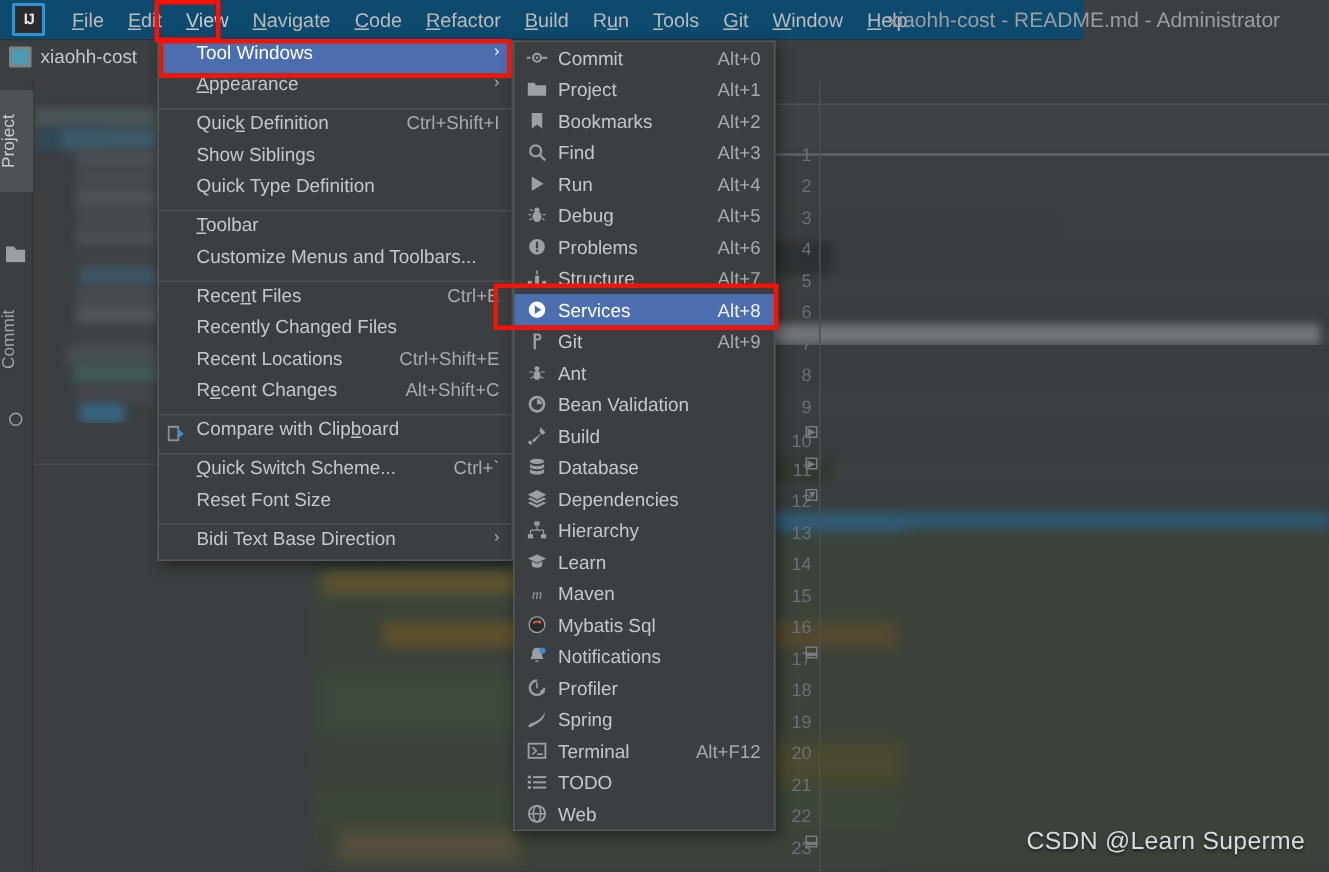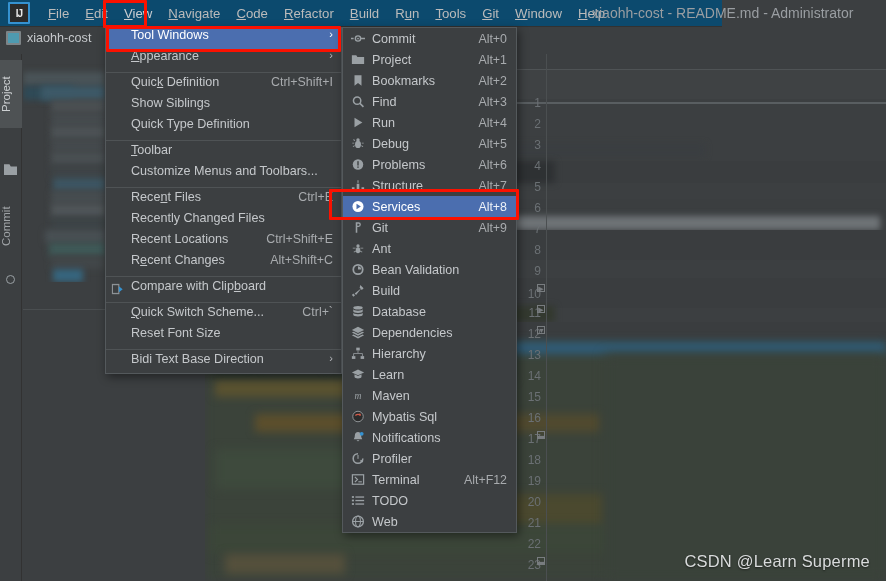--- a/index.html
+++ b/index.html
@@ -683,20 +683,28 @@
             <path d="M8 1.6a6.4 6.4 0 1 0 6.4 6.4h-1.8A4.6 4.6 0 1 1 8 3.4z"></path>
             <rect x="7.4" y="4" width="1.2" height="4.4"></rect>
             <path d="M11.2 9.4l2.8 1.4-.9 1.7-2.8-1.4z"></path>
           </svg>
         </span>
         <span>Profiler</span>
       </div>
       <div class="sm-item">
         <span class="sm-ico">
           <svg width="14" height="14" viewBox="0 0 16 16" fill="#9aa0a4">
+            <path d="M14 2.6C11 9 6.4 9.8 3.3 11.2c-1.6.7-2.2 2-1.6 2.6.7.7 2.4-.3 3.7-1.1C9.6 10.2 14 8 14 2.6z"></path>
+          </svg>
+        </span>
+        <span>Spring</span>
+      </div>
+      <div class="sm-item">
+        <span class="sm-ico">
+          <svg width="14" height="14" viewBox="0 0 16 16" fill="#9aa0a4">
             <rect x="1.6" y="2.6" width="12.8" height="10.8" fill="none" stroke="#9aa0a4" stroke-width="1.4"></rect>
             <path d="M4 5.6l2.6 2.4L4 10.4l.9.9L8.4 8 4.9 4.7z"></path>
             <rect x="8.4" y="10" width="4" height="1.3"></rect>
           </svg>
         </span>
         <span>Terminal</span>
         <span class="sm-shortcut">Alt+F12</span>
       </div>
       <div class="sm-item">
         <span class="sm-ico">

